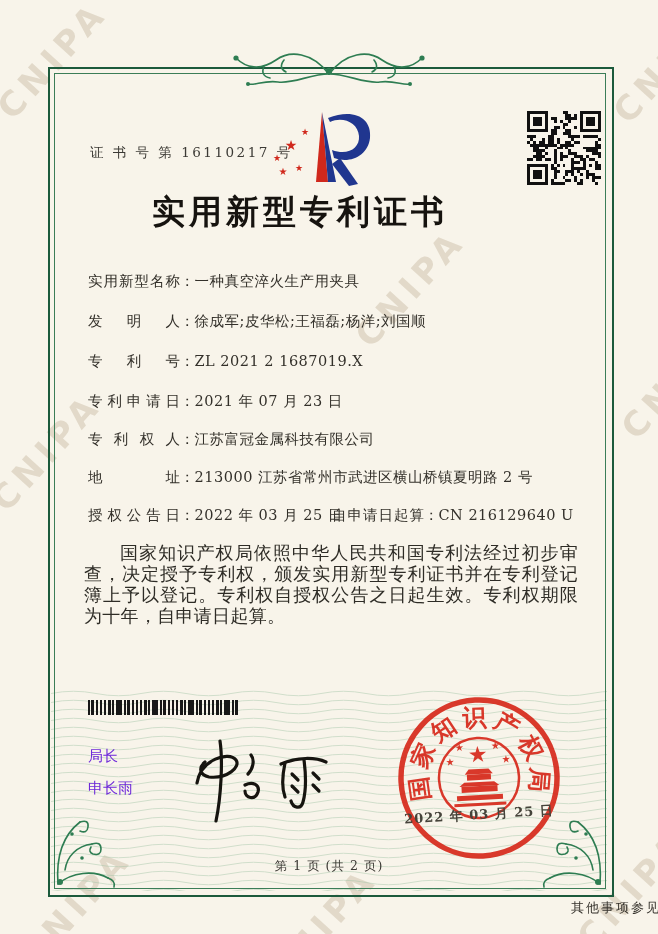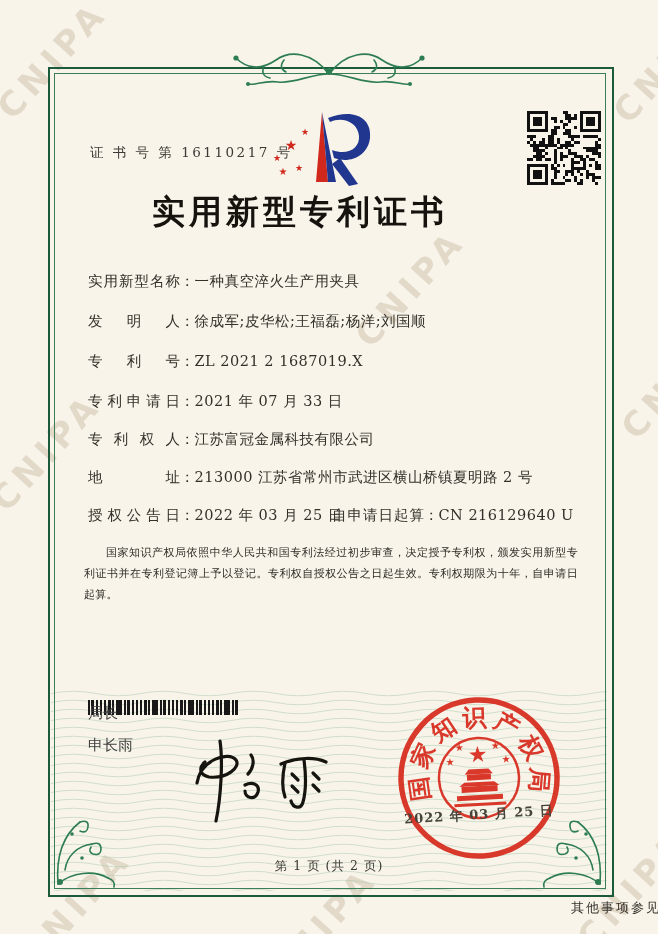--- a/index.html
+++ b/index.html
@@ -34,30 +34,30 @@
     font-size:33px;font-weight:700;letter-spacing:4px;color:#16130f;
   }
   
   .field-row{position:absolute;left:88px;width:520px;font-size:14.5px;color:#33302a;z-index:3;white-space:nowrap;}
   .flabel{display:inline-block;width:92px;text-align:justify;text-align-last:justify;vertical-align:bottom;}
   .fcolon{display:inline-block;}
   .fvalue{letter-spacing:0.5px;}
   .field-right{position:absolute;left:244px;top:0;}
   
   .body-text{position:absolute;left:84px;top:542px;width:494px;z-index:3;}
-  .body-text p{margin:0;font-size:11px;line-height:21px;text-indent:2em;text-align:justify;color:#2e2c26;letter-spacing:0.3px;}
+  .body-text p{margin:0;font-size:18px;line-height:21px;text-indent:2em;text-align:justify;color:#2e2c26;letter-spacing:0.3px;}
   
   .barcode{
     position:absolute;left:88px;top:700px;width:150px;height:15px;z-index:3;
     background-image:
       repeating-linear-gradient(90deg,#181818 0 2px,transparent 2px 4px),
       repeating-linear-gradient(90deg,transparent 0 3px,#181818 3px 5px,transparent 5px 9px);
   }
   
-  .signer{position:absolute;left:88px;top:704px;z-index:3;font-size:15px;color:#404040;}
+  .signer{position:absolute;left:88px;top:747px;z-index:3;font-size:15px;color:#6d28d9;}
   .signer .line2{margin-top:13px;}
   .signature{position:absolute;left:185px;top:731px;z-index:3;}
   
   .seal{position:absolute;left:394px;top:693px;width:170px;height:170px;z-index:3;transform:rotate(-3deg);}
   .seal-date{
     position:absolute;left:398px;top:806px;width:162px;text-align:center;z-index:4;
     font-size:13px;font-weight:bold;color:#45433a;letter-spacing:1px;transform:rotate(-3.5deg);
   }
   
   .page-info{position:absolute;left:0;top:858px;width:658px;text-align:center;font-size:12.5px;color:#3a3833;letter-spacing:1px;z-index:3;}
@@ -371,21 +371,21 @@
   <div class="field-row" style="top:272px">
     <span class="flabel">实用新型名称</span><span class="fcolon">：</span><span class="fvalue">一种真空淬火生产用夹具</span>
   </div>
   <div class="field-row" style="top:312px">
     <span class="flabel">发明人</span><span class="fcolon">：</span><span class="fvalue">徐成军;皮华松;王福磊;杨洋;刘国顺</span>
   </div>
   <div class="field-row" style="top:352px">
     <span class="flabel">专利号</span><span class="fcolon">：</span><span class="fvalue">ZL 2021 2 1687019.X</span>
   </div>
   <div class="field-row" style="top:392px">
-    <span class="flabel">专利申请日</span><span class="fcolon">：</span><span class="fvalue">2021 年 07 月 33 日</span>
+    <span class="flabel">专利申请日</span><span class="fcolon">：</span><span class="fvalue">2021 年 07 月 23 日</span>
   </div>
   <div class="field-row" style="top:430px">
     <span class="flabel">专利权人</span><span class="fcolon">：</span><span class="fvalue">江苏富冠金属科技有限公司</span>
   </div>
   <div class="field-row" style="top:468px">
     <span class="flabel">地址</span><span class="fcolon">：</span><span class="fvalue">213000 江苏省常州市武进区横山桥镇夏明路 2 号</span>
   </div>
   <div class="field-row" style="top:506px">
     <span class="flabel">授权公告日</span><span class="fcolon">：</span><span class="fvalue">2022 年 03 月 25 日</span>
     <span class="field-right">

